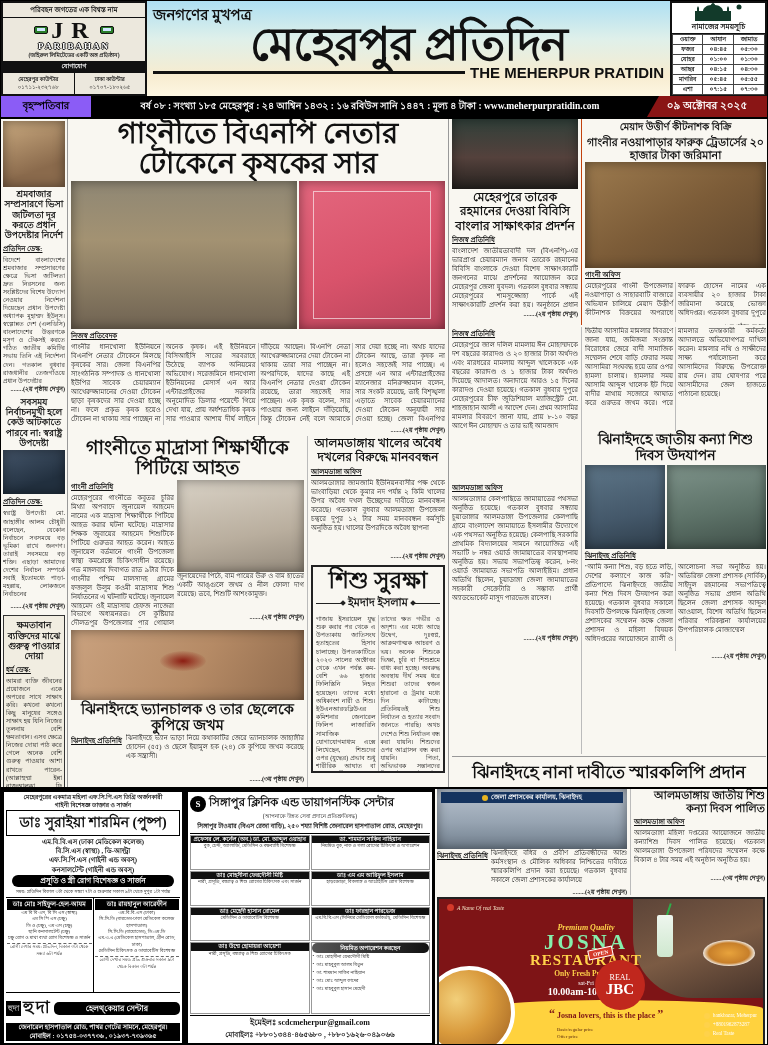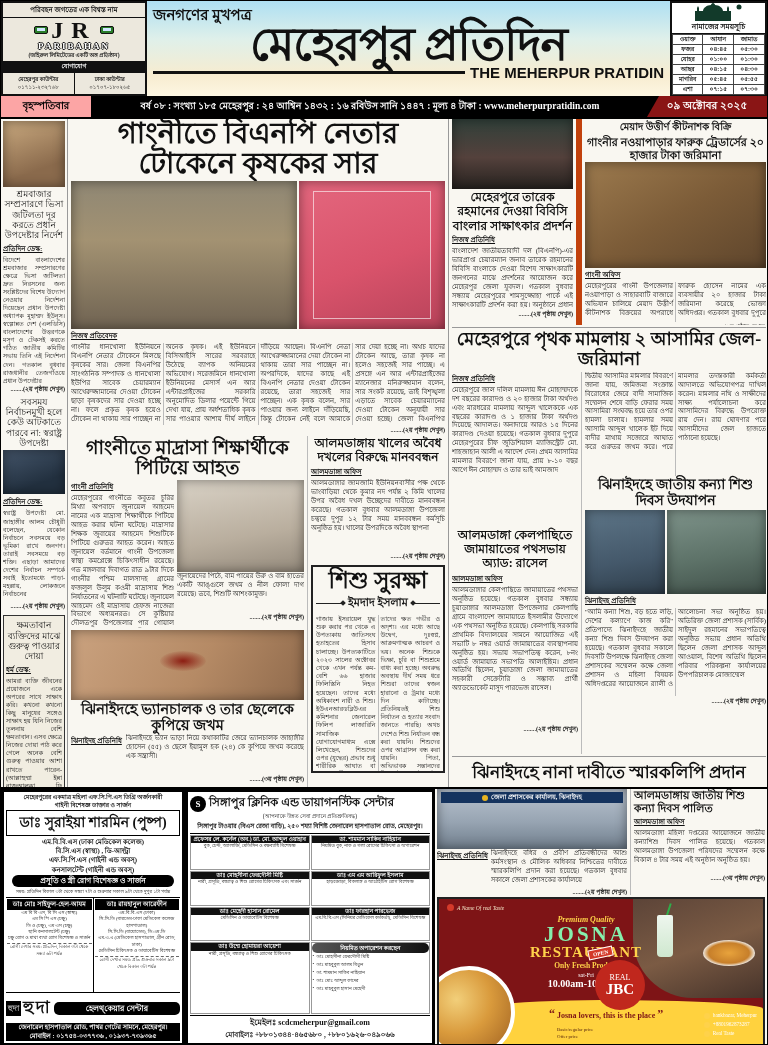--- a/index.html
+++ b/index.html
@@ -31,34 +31,34 @@
   .en-rule { flex:1; height:3px; background:#111; }
   .en-title { font-size:15px; font-weight:900; letter-spacing:0; padding-left:5px; font-family:"Liberation Sans",sans-serif; }
   .prayer-box { width:97px; flex:none; border:2px solid #111; background:#fff; display:flex; flex-direction:column; text-align:center; }
   .mosque-icon { height:20px; display:flex; align-items:flex-end; justify-content:center; }
   .prayer-title { font-size:7.5px; font-weight:900; border-bottom:1px solid #111; }
   .prayer-table { width:100%; border-collapse:collapse; flex:1; }
   .prayer-table td { border:1px solid #444; font-size:6px; font-weight:bold; padding:0; line-height:1.5; }
 
   
   .datebar { height:21px; flex:none; background:#000; color:#fff; display:flex; align-items:stretch; }
-  .datebar-day { width:92px; background:#fca5a5; color:#000; font-size:10px; font-weight:900; display:flex; align-items:center; justify-content:center; border-right:2px solid #000; }
+  .datebar-day { width:92px; background:#8b5cf6; color:#000; font-size:10px; font-weight:900; display:flex; align-items:center; justify-content:center; border-right:2px solid #000; }
   .datebar-info { flex:1; font-size:9.5px; font-weight:bold; display:flex; align-items:center; justify-content:center; }
   .datebar-date { width:120px; background:#8a1515; font-size:10.5px; font-weight:900; display:flex; align-items:center; justify-content:center; clip-path:polygon(10% 0,100% 0,100% 100%,0 100%); }
 
   
   .content { height:670px; flex:none; display:flex; border-top:2px solid #000; overflow:hidden; }
   .byline { font-size:7px; font-weight:bold; text-decoration:underline; margin:1px 0; }
   .body-txt { font-size:6.8px; line-height:1.32; text-align:justify; overflow:hidden; }
   .jump { font-size:6.2px; font-weight:bold; text-align:right; }
   .photo { background:#999; position:relative; overflow:hidden; box-shadow:inset 0 0 12px rgba(0,0,0,.45); flex:none; }
 
   
   .sidebar { width:67px; flex:none; border-right:1px solid #999; padding:2px; overflow:hidden; }
-  .sb-head { font-size:9px; font-weight:400; text-align:center; line-height:1.15; margin:2px 0; }
+  .sb-head { font-size:9px; font-weight:700; text-align:center; line-height:1.15; margin:2px 0; }
   .sb-body { font-size:6.2px; line-height:1.3; text-align:justify; overflow:hidden; }
   .ph-yunus { height:66px; background:linear-gradient(160deg,#c9a97f,#8a6a4c 70%); }
   .ph-press { height:44px; background:linear-gradient(160deg,#45566b,#22303f 70%); margin:2px 0; }
   .dua-box { border:1.5px solid #333; background:#f1ede1; padding:2px; margin-top:3px; }
 
   
   .center-strip { width:381px; flex:none; border-right:1px solid #999; padding:0 3px; display:flex; flex-direction:column; overflow:hidden; }
   .lead-head { font-size:29px; font-weight:900; text-align:center; line-height:1.02; height:62px; overflow:hidden; }
   .lead-photos { display:flex; gap:2px; height:148px; }
   .ph-lead { flex:1.55; background:linear-gradient(180deg,#8f8774 0%,#a39272 40%,#6f6352 100%); }
@@ -81,21 +81,21 @@
   .shishu-author-row { display:flex; align-items:center; gap:3px; margin:1px 0 2px 0; }
   .sa-rule { flex:1; height:1px; background:#222; position:relative; }
   .sa-rule:before { content:""; position:absolute; width:4px; height:4px; background:#222; transform:rotate(45deg); top:-1.5px; }
   .sa-rule.l:before { right:0; } .sa-rule.r:before { left:0; }
   .shishu-author { font-size:11px; font-weight:700; text-align:right; }
   .shishu-body { columns:2; column-gap:5px; column-rule:1px solid #bbb; font-size:6.2px; line-height:1.32; text-align:justify; height:168px; overflow:hidden; }
 
   
   .right-strip { width:320px; flex:none; padding:0 3px; display:flex; flex-direction:column; overflow:hidden; }
   .r1 { display:flex; gap:3px; height:206px; overflow:hidden; }
-  .r1-colA { width:130px; flex:none; border-right:6px solid #c2410c; padding-right:3px; }
+  .r1-colA { width:130px; flex:none; border-right:1px solid #c2410c; padding-right:3px; }
   .ph-crowd { height:70px; background:linear-gradient(180deg,#31403a 0%,#54413c 55%,#26221f 100%); }
   .tarek-head { font-size:12px; font-weight:900; text-align:center; line-height:1.2; margin:1px 0; }
   .r1-colB { flex:1; }
   .kicker { font-size:10px; font-weight:bold; text-align:center; }
   .pest-head { font-size:11px; font-weight:900; text-align:center; line-height:1.15; }
   .ph-shop { height:106px; background:linear-gradient(150deg,#9c7a4e 0%,#7c5c38 50%,#5e452c 100%); margin:1px 0; }
   .cols2 { columns:2; column-gap:5px; column-rule:1px solid #bbb; }
   .jail-head { font-size:18px; font-weight:900; text-align:center; line-height:1.1; border-top:1px solid #999; margin-top:2px; padding-top:2px; }
   .r3 { display:flex; gap:3px; flex:1; overflow:hidden; margin-top:2px; }
   .r3-colA { width:130px; flex:none; border-right:1px solid #bbb; padding-right:3px; }
@@ -144,30 +144,30 @@
   .scdc-email { font-size:8px; font-weight:bold; text-align:center; border-top:1px solid #000; margin-top:1px; }
   .scdc-phone { font-size:7.2px; font-weight:bold; text-align:center; }
   
   .right-bottom { flex:1; display:flex; flex-direction:column; padding:0 2px; overflow:hidden; }
   .rb-row { display:flex; gap:3px; height:106px; overflow:hidden; }
   .smarok-col { flex:1.45; overflow:hidden; }
   .ph-building { height:60px; background:linear-gradient(180deg,#b9c3cf 0%,#97a4b2 55%,#707e8c 100%); }
   .bld-sign { position:absolute; top:3px; left:4px; right:4px; background:#15335e; color:#fff; font-size:6.5px; font-weight:bold; text-align:center; display:flex; align-items:center; justify-content:center; gap:3px; }
   .bld-logo { width:6px; height:6px; border-radius:50%; background:#e8b320; flex:none; }
   .ak-col { flex:1; border-left:1px solid #bbb; padding-left:3px; overflow:hidden; }
-  .ak-head { font-size:11px; font-weight:900; text-align:left; line-height:1.2; }
+  .ak-head { font-size:11px; font-weight:900; text-align:right; line-height:1.2; }
   
   .ad-josna { flex:1; margin-top:2px; position:relative; background:#7e1416; border:2px solid #222; color:#fff; overflow:hidden; }
   .jos-tagrow { position:absolute; top:5px; left:8px; display:flex; align-items:center; gap:3px; font-size:5.5px; font-style:italic; color:#f5e6c8; }
   .jos-dot { width:7px; height:7px; border-radius:50%; background:#d43a2a; flex:none; }
   .jos-photo { position:absolute; right:0; top:0; width:40%; height:68%; background:linear-gradient(160deg,#5c4438 0%,#7b5b44 50%,#46332a 100%); border-bottom-left-radius:60px; }
   .jos-glass { position:absolute; left:18%; top:16%; width:16px; height:42px; background:linear-gradient(180deg,#eef6ee,#cfe8cf); border-radius:2px 2px 4px 4px; }
   .jos-straw { position:absolute; left:26%; top:4%; width:2px; height:18px; background:#2fae4a; transform:rotate(18deg); }
   .jos-plate { position:absolute; right:6%; top:42%; width:52px; height:26px; background:radial-gradient(ellipse at center,#e8a33c 0%,#c77f2a 55%,#f2f2f2 72%); border-radius:50%; }
-  .jos-center { position:absolute; left:72px; top:16px; width:150px; text-align:center; }
+  .jos-center { position:absolute; left:72px; top:24px; width:150px; text-align:center; }
   .jos-premium { color:#ffd24a; font-size:8px; font-style:italic; font-weight:bold; }
   .jos-name1 { color:#86efac; font-size:21px; font-weight:900; letter-spacing:3px; line-height:1; }
   .jos-name2 { color:#ffd24a; font-size:15px; font-weight:900; letter-spacing:1px; line-height:1.05; }
   .jos-fresh { color:#ffd24a; font-size:7.5px; font-weight:bold; }
   .jos-days { font-size:6px; margin-top:2px; }
   .jos-hours { font-size:10px; font-weight:900; }
   .jos-wave { position:absolute; left:0; right:0; bottom:0; height:44px; background:#ffd23e; border-radius:100% 100% 0 0 / 90% 40% 0 0; color:#7e1416; }
   .jos-quote { position:absolute; left:110px; bottom:22px; font-size:8px; font-weight:900; color:#7e1416; }
   .jos-quote .qm { font-size:12px; }
   .jos-offers { position:absolute; left:118px; bottom:4px; font-size:4.8px; color:#5a2a10; text-align:left; line-height:1.5; }
@@ -349,27 +349,25 @@
         <div class="r1-colB">
           <div class="kicker">মেয়াদ উত্তীর্ণ কীটনাশক বিক্রি</div>
           <div class="pest-head">গাংনীর নওয়াপাড়ার ফারুক ট্রেডার্সের ২০ হাজার টাকা জরিমানা</div>
           <div class="photo ph-shop"></div>
           <div class="byline">গাংনী অফিস</div>
           <div class="body-txt cols2" style="height:40px">মেহেরপুরের গাংনী উপজেলার নওয়াপাড়া ও সাহারবাটি বাজারে অভিযান চালিয়ে মেয়াদ উত্তীর্ণ কীটনাশক বিক্রয়ের অপরাধে ফারুক হোসেন নামের এক ব্যবসায়ীর ২০ হাজার টাকা জরিমানা করেছে ভোক্তা অধিদপ্তর। গতকাল বুধবার দুপুরে জাতীয় ভোক্তা-অধিকার সংরক্ষণ অধিদপ্তরের সহকারী পরিচালক মামুনুল হাসান এ অভিযান পরিচালনা করেন।</div>
           <div class="jump">........(২য় পৃষ্ঠায় দেখুন)</div>
         </div>
       </div>
 
-      <div class="jail-head">মেহেরপুরে পৃথক মামলায় ২ আসামির জেল-জরিমানা</div>
 
       <div class="r3">
         <div class="r3-colA">
           <div class="byline">নিজস্ব প্রতিনিধি</div>
           <div class="body-txt" style="height:140px">মেহেরপুরে জাল দলিল মামলায় ঈন মোহাম্মদকে দশ বছরের কারাদণ্ড ও ২০ হাজার টাকা অর্থদণ্ড এবং মারধরের মামলায় আব্দুল খালেককে এক বছরের কারাদণ্ড ও ১ হাজার টাকা অর্থদণ্ড দিয়েছে আদালত। অনাদায়ে আরও ১৫ দিনের কারাদণ্ড দেওয়া হয়েছে। গতকাল বুধবার দুপুরে মেহেরপুরের চীফ জুডিশিয়াল ম্যাজিস্ট্রেট মো. শাহজাহান আলী এ আদেশ দেন। প্রথম আসামির মামলার বিবরণে জানা যায়, প্রায় ৮-১০ বছর আগে ঈন মোহাম্মদ ও তার ভাই আমজাদ</div>
-          <div class="kel-head">আলমডাঙ্গা কেলপাছিতে জামায়াতের পথসভায় অ্যাড: রাসেল</div>
           <div class="byline">আলমডাঙ্গা অফিস</div>
           <div class="body-txt" style="height:138px">আলমডাঙ্গার কেলপাছিতে জামায়াতের পথসভা অনুষ্ঠিত হয়েছে। গতকাল বুধবার সন্ধ্যায় চুয়াডাঙ্গার আলমডাঙ্গা উপজেলার কেলপাছি গ্রামে বাংলাদেশ জামায়াতে ইসলামীর উদ্যোগে এক পথসভা অনুষ্ঠিত হয়েছে। কেলপাছি সরকারি প্রাথমিক বিদ্যালয়ের সামনে আয়োজিত এই সভাটি ৮ নম্বর ওয়ার্ড জামায়াতের ব্যবস্থাপনায় অনুষ্ঠিত হয়। সভায় সভাপতিত্ব করেন, ৮নং ওয়ার্ড জামায়াত সভাপতি আলাইহিম। প্রধান অতিথি ছিলেন, চুয়াডাঙ্গা জেলা জামায়াতের সহকারী সেক্রেটারি ও সম্ভাব্য প্রার্থী অ্যাডভোকেট মাসুদ পারভেজ রাসেল।</div>
           <div class="jump">........(২য় পৃষ্ঠায় দেখুন)</div>
         </div>
         <div class="r3-colB">
           <div class="body-txt cols2" style="height:104px">দ্বিতীয় আসামির মামলার বিবরণে জানা যায়, জমিজমা সংক্রান্ত বিরোধের জেরে বাদী সামাজিক সম্মেলন শেষে বাড়ি ফেরার সময় আসামিরা সংঘবদ্ধ হয়ে তার ওপর হামলা চালায়। হামলার সময় আসামি আব্দুল খালেক ইট দিয়ে বাদীর মাথায় সজোরে আঘাত করে গুরুতর জখম করে। পরে মামলার তদন্তকারী কর্মকর্তা আদালতে অভিযোগপত্র দাখিল করেন। মামলার নথি ও সাক্ষীদের সাক্ষ্য পর্যালোচনা করে আসামিদের বিরুদ্ধে উপরোক্ত রায় দেন। রায় ঘোষণার পরে আসামীদের জেল হাজতে পাঠানো হয়েছে।</div>
           <div class="konna-head">ঝিনাইদহে জাতীয় কন্যা শিশু দিবস উদযাপন</div>
           <div class="konna-photos">
             <div class="photo ph-meet1"></div>
             <div class="photo ph-meet2"></div>

